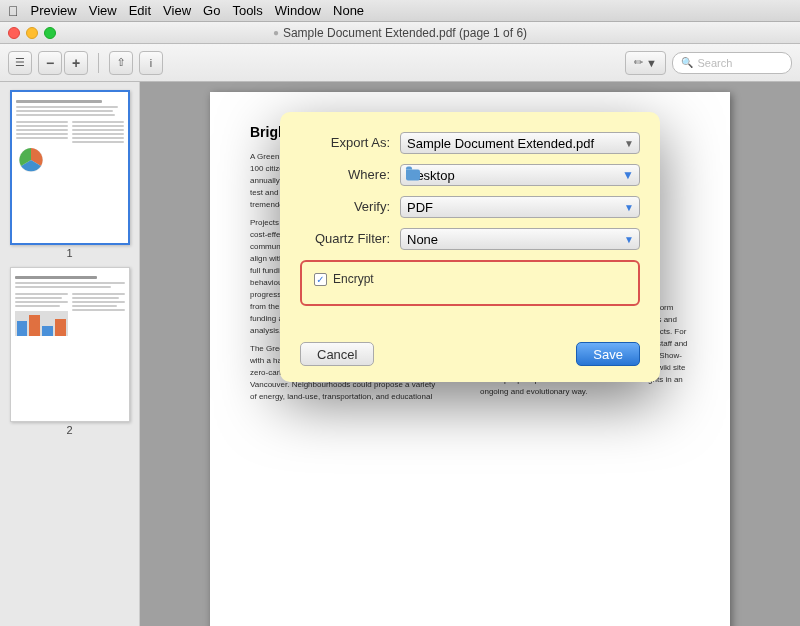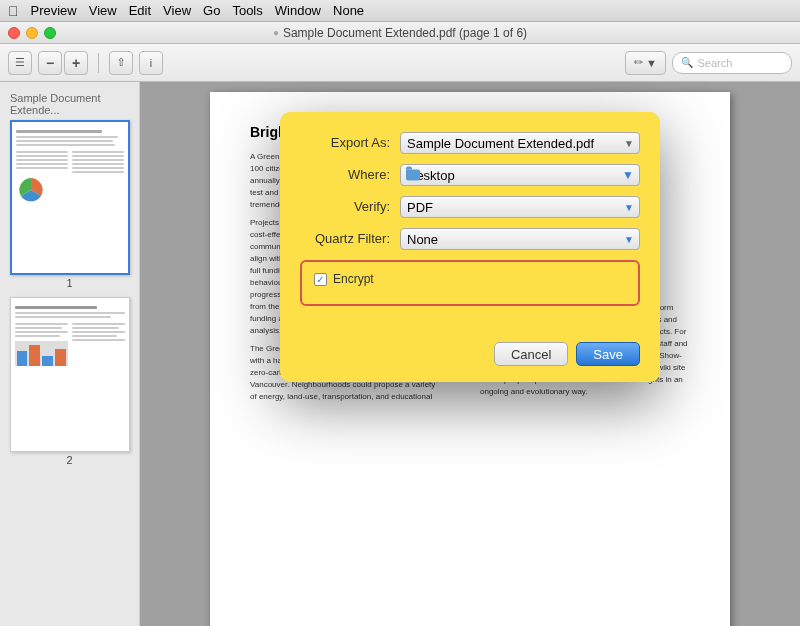--- a/index.html
+++ b/index.html
@@ -245,21 +245,21 @@
     .dialog-overlay {
       position: absolute;
       top: 0; left: 0; right: 0; bottom: 0;
       display: flex;
       align-items: flex-start;
       justify-content: center;
       padding-top: 20px;
     }
     .dialog {
       width: 380px;
-      background: #fde047;
+      background: #fef9c3;
       border-radius: 10px;
       box-shadow: 0 20px 60px rgba(0,0,0,0.5);
       overflow: hidden;
     }
     .dialog-body {
       padding: 20px 20px 16px;
     }
     .dialog-row {
       display: flex;
       align-items: center;
@@ -347,21 +347,21 @@
       letter-spacing: 3px;
     }
     .password-input.focused {
       border-color: #3b7ddd;
       box-shadow: 0 0 0 3px rgba(59,125,221,0.4);
     }
 
     
     .dialog-buttons {
       display: flex;
-      justify-content: flex-end;
+      justify-content: space-between;
       gap: 8px;
       padding: 10px 20px 16px;
     }
     .btn-cancel {
       height: 24px;
       padding: 0 16px;
       background: linear-gradient(to bottom, #fafafa, #e2e2e2);
       border: 1px solid #aaa;
       border-radius: 5px;
       font-size: 13px;
@@ -462,21 +462,20 @@
     <div class="search-box">
       <span style="font-size:10px; margin-right:4px;">🔍</span>
       <span style="color:#bbb; font-size:11px;">Search</span>
     </div>
   </div>
 </div>
 
 <div class="main-content">
 
   <div class="sidebar">
-    <div class="sidebar-label">Sample Document Extende...</div>
 
     <div class="page-thumb">
       <div class="thumb-img selected">
         <div class="thumb-content-lines" style="padding:6px 4px 2px;">
           <div class="thumb-title-line" style="width:80%;"></div>
           <div class="thumb-line" style="width:95%;"></div>
           <div class="thumb-line" style="width:90%;"></div>
           <div class="thumb-line" style="width:92%;"></div>
           <div style="display:flex; gap:4px; margin-top:3px;">
             <div style="flex:1;">

